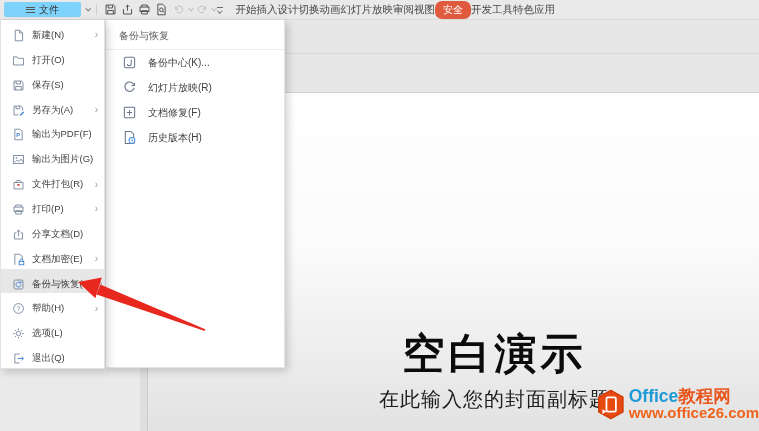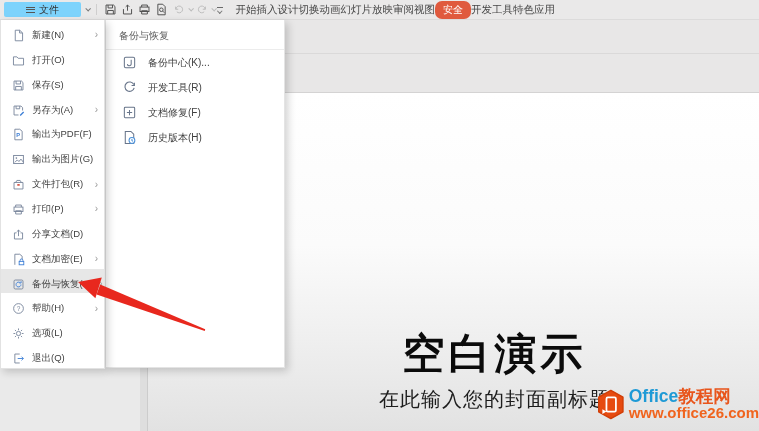--- a/index.html
+++ b/index.html
@@ -330,21 +330,21 @@
       </span>
       <span class="smlabel">备份中心(K)...</span>
     </div>
     <div class="smi">
       <span class="smico">
         <svg width="15" height="15" viewBox="0 0 16 16" fill="none" stroke="#68758a" stroke-width="1.2">
           <path d="M12.6 4.8A5 5 0 1 0 13 8.4"></path>
             <path d="M13.2 2.9v3h-3"></path>
           </svg>
       </span>
-      <span class="smlabel">开发工具(R)</span>
+      <span class="smlabel">幻灯片放映(R)</span>
     </div>
     <div class="smi">
       <span class="smico">
         <svg width="15" height="15" viewBox="0 0 16 16" fill="none" stroke="#68758a" stroke-width="1.1">
           <rect x="2.5" y="2.5" width="11" height="11" rx="1"></rect>
             <path d="M8 5.2v5.6M5.2 8h5.6"></path>
           </svg>
       </span>
       <span class="smlabel">文档修复(F)</span>
     </div>

